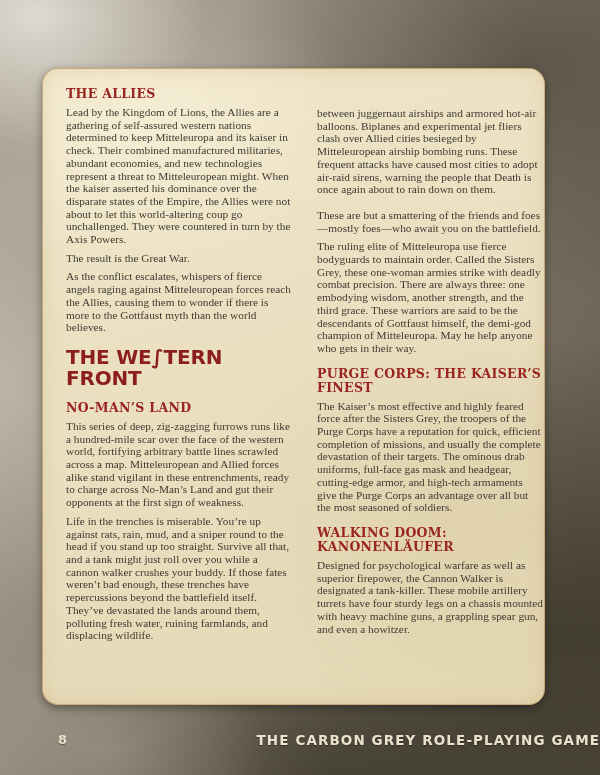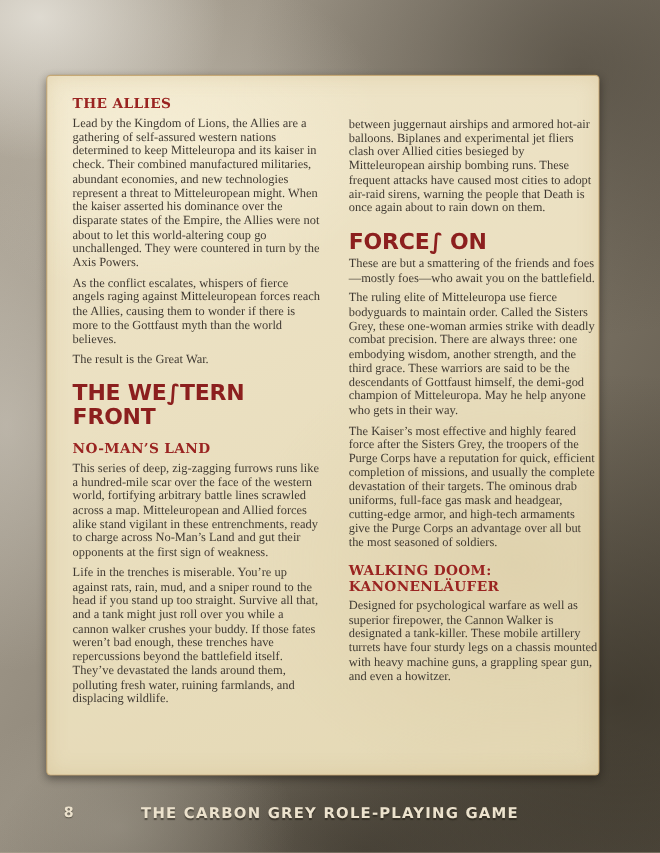--- a/index.html
+++ b/index.html
@@ -12,21 +12,21 @@
       radial-gradient(ellipse 300px 260px at 28% 18%, rgba(205,199,187,.5), rgba(205,199,187,0) 65%),
       radial-gradient(ellipse 200px 320px at 1% 50%, rgba(218,213,203,.45), rgba(218,213,203,0) 70%),
       radial-gradient(ellipse 230px 160px at 18% 97%, rgba(190,184,170,.35), rgba(190,184,170,0) 70%),
       radial-gradient(ellipse 420px 340px at 88% 8%, rgba(58,52,42,.5), rgba(58,52,42,0) 72%),
       radial-gradient(ellipse 520px 400px at 94% 82%, rgba(44,39,29,.6), rgba(44,39,29,0) 74%),
       radial-gradient(ellipse 480px 220px at 55% 100%, rgba(40,36,28,.5), rgba(40,36,28,0) 70%),
       linear-gradient(118deg, #b2aa9c 0%, #938b7d 40%, #746c5e 70%, #5b5447 100%);
   }
   .paper{
     position:absolute;left:42px;top:68px;width:503px;height:637px;
-    box-sizing:border-box;border-radius:4px;
+    box-sizing:border-box;border-radius:16px;
     border:1px solid rgba(170,125,60,.55);
     background-color:#eadfc0;
     background-image:
       radial-gradient(ellipse 300px 200px at 20% 10%, rgba(255,250,230,.45), rgba(255,250,230,0) 70%),
       radial-gradient(ellipse 360px 300px at 85% 70%, rgba(205,188,145,.30), rgba(205,188,145,0) 70%),
       linear-gradient(160deg, #efe5c9 0%, #e9debe 55%, #e4d8b4 100%);
     box-shadow:0 3px 8px rgba(20,16,10,.45), inset 0 0 18px rgba(190,160,100,.25);
   }
   .columns{
     position:absolute;left:23px;top:18px;right:22px;bottom:12px;
@@ -61,55 +61,55 @@
   .footer{
     position:absolute;left:0;top:730px;width:600px;height:24px;
     font-family:"DejaVu Sans", sans-serif;font-weight:bold;
     color:#ece2cd;
   }
   .page-num{
     position:absolute;left:58px;top:2px;font-size:13px;
     text-shadow:0 1px 1px rgba(30,25,18,.5);
   }
   .book-title{
-    position:absolute;left:0;width:100%;top:2px;text-align:center;
+    position:absolute;left:0;width:100%;top:2px;text-align:right;
     font-size:13.5px;letter-spacing:1.1px;
     text-shadow:0 1px 1px rgba(30,25,18,.5);
   }
 </style>
 </head>
 <body>
 
 <div class="paper">
   <div class="columns">
 
     <div class="col">
       <div class="h-sub first">THE ALLIES</div>
       <p class="body-p">Lead by the Kingdom of Lions, the Allies are a gathering of self-assured western nations determined to keep Mitteleuropa and its kaiser in check. Their combined manufactured militaries, abundant economies, and new technologies represent a threat to Mitteleuropean might. When the kaiser asserted his dominance over the disparate states of the Empire, the Allies were not about to let this world-altering coup go unchallenged. They were countered in turn by the Axis Powers.</p>
+      <p class="body-p">The result is the Great War.</p>
       <p class="body-p">As the conflict escalates, whispers of fierce angels raging against Mitteleuropean forces reach the Allies, causing them to wonder if there is more to the Gottfaust myth than the world believes.</p>
-      <p class="body-p">The result is the Great War.</p>
 
       <div class="h-big">THE WE∫TERN FRONT</div>
 
       <div class="h-sub">NO-MAN’S LAND</div>
       <p class="body-p">This series of deep, zig-zagging furrows runs like a hundred-mile scar over the face of the western world, fortifying arbitrary battle lines scrawled across a map. Mitteleuropean and Allied forces alike stand vigilant in these entrenchments, ready to charge across No-Man’s Land and gut their opponents at the first sign of weakness.</p>
       <p class="body-p">Life in the trenches is miserable. You’re up against rats, rain, mud, and a sniper round to the head if you stand up too straight. Survive all that, and a tank might just roll over you while a cannon walker crushes your buddy. If those fates weren’t bad enough, these trenches have repercussions beyond the battlefield itself. They’ve devastated the lands around them, polluting fresh water, ruining farmlands, and displacing wildlife.</p>
 
     </div>
 
     <div class="col">
       <p class="body-p first-right">between juggernaut airships and armored hot-air balloons. Biplanes and experimental jet fliers clash over Allied cities besieged by Mitteleuropean airship bombing runs. These frequent attacks have caused most cities to adopt air-raid sirens, warning the people that Death is once again about to rain down on them.</p>
 
       <div class="h-big">
-        <span>FORCE∫ ON</span>
       </div>
       <p class="body-p">These are but a smattering of the friends and foes—mostly foes—who await you on the battlefield.</p>
 
       <p class="body-p">The ruling elite of Mitteleuropa use fierce bodyguards to maintain order. Called the Sisters Grey, these one-woman armies strike with deadly combat precision. There are always three: one embodying wisdom, another strength, and the third grace. These warriors are said to be the descendants of Gottfaust himself, the demi-god champion of Mitteleuropa. May he help anyone who gets in their way.</p>
 
+      <div class="h-sub">PURGE CORPS: THE KAISER’S FINEST</div>
       <p class="body-p">The Kaiser’s most effective and highly feared force after the Sisters Grey, the troopers of the Purge Corps have a reputation for quick, efficient completion of missions, and usually the complete devastation of their targets. The ominous drab uniforms, full-face gas mask and headgear, cutting-edge armor, and high-tech armaments give the Purge Corps an advantage over all but the most seasoned of soldiers.</p>
 
       <div class="h-sub">WALKING DOOM: KANONENLÄUFER</div>
       <p class="body-p">Designed for psychological warfare as well as superior firepower, the Cannon Walker is designated a tank-killer. These mobile artillery turrets have four sturdy legs on a chassis mounted with heavy machine guns, a grappling spear gun, and even a howitzer.</p>
     </div>
 
   </div>
 </div>
 
 <div class="footer">

